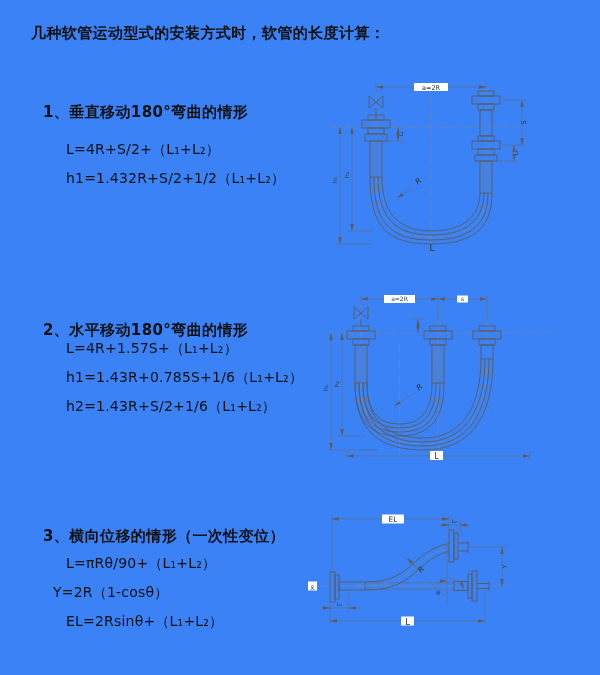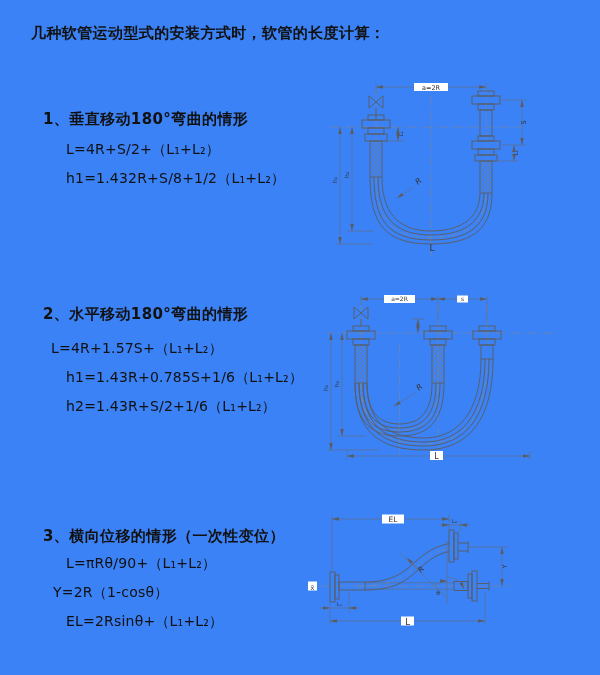--- a/index.html
+++ b/index.html
@@ -17,26 +17,26 @@
   .hz{stroke:#5b5b5b;stroke-width:.8;}                          
   .wb{fill:#ffffff;stroke:none;}                                
 </style>
 </head>
 <body>
 
 <div class="page">
 
   <div class="title">几种软管运动型式的安装方式时，软管的长度计算：</div>
 
-  <div class="sec-heading" style="left:43px;top:107px">1、垂直移动180°弯曲的情形</div>
+  <div class="sec-heading" style="left:43px;top:100px">1、垂直移动180°弯曲的情形</div>
   <div class="formula" style="left:66px;top:138px">L=4R+S/2+（L₁+L₂）</div>
-  <div class="formula" style="left:66px;top:167px">h1=1.432R+S/8+1/2（L₁+L₂）</div>
-
-  <div class="sec-heading" style="left:43px;top:302px">2、水平移动180°弯曲的情形</div>
-  <div class="formula" style="left:51px;top:337px">L=4R+1.57S+（L₁+L₂）</div>
+  <div class="formula" style="left:66px;top:167px">h1=1.432R+S/2+1/2（L₁+L₂）</div>
+
+  <div class="sec-heading" style="left:43px;top:318px">2、水平移动180°弯曲的情形</div>
+  <div class="formula" style="left:66px;top:337px">L=4R+1.57S+（L₁+L₂）</div>
   <div class="formula" style="left:66px;top:366px">h1=1.43R+0.785S+1/6（L₁+L₂）</div>
   <div class="formula" style="left:66px;top:395px">h2=1.43R+S/2+1/6（L₁+L₂）</div>
 
   <div class="sec-heading" style="left:43px;top:524px">3、横向位移的情形（一次性变位）</div>
   <div class="formula" style="left:66px;top:552px">L=πRθ/90+（L₁+L₂）</div>
   <div class="formula" style="left:53px;top:581px">Y=2R（1-cosθ）</div>
   <div class="formula" style="left:66px;top:610px">EL=2Rsinθ+（L₁+L₂）</div>
 
   <svg style="left:318px;top:72px" width="215" height="185" viewBox="0 0 215 185">
     <defs>

